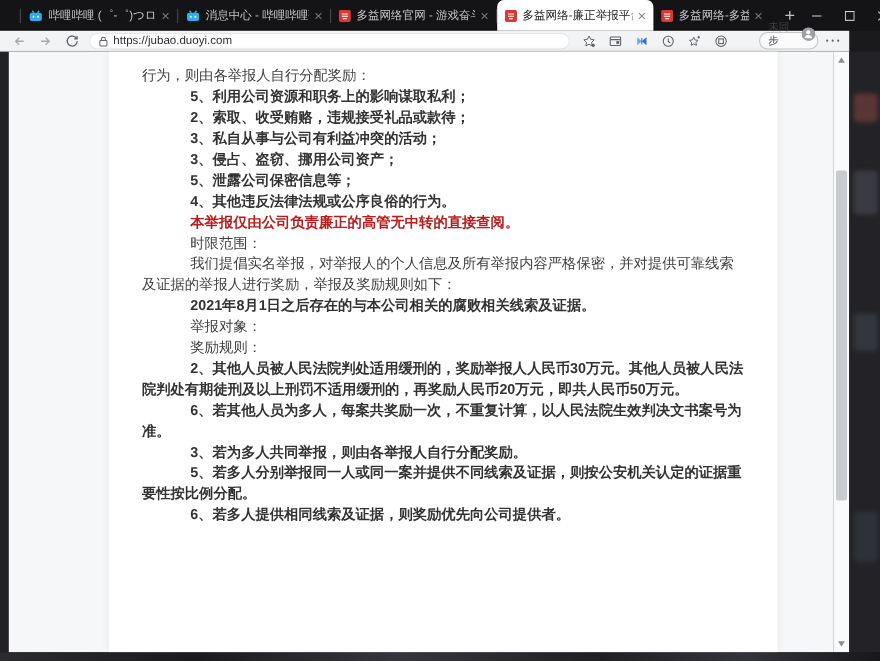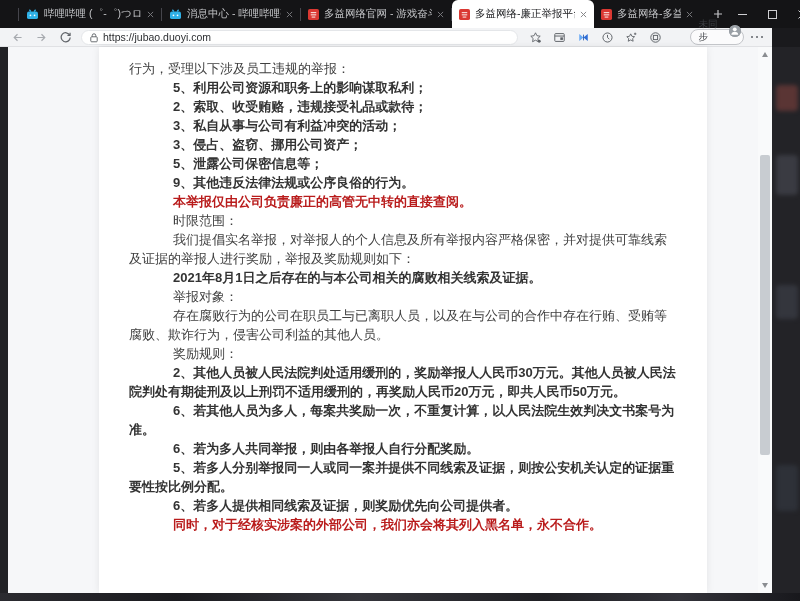--- a/index.html
+++ b/index.html
@@ -283,40 +283,38 @@
         <i></i>
         <i></i>
         <i></i>
       </span>
   </div>
 
   <div class="viewport">
     <div class="pagebg">
       <div class="card">
         <div class="content">
-          <p class="cont">行为，受理以下涉及员工违规的举报：</p>
+          <p class="cont">行为，则由各举报人自行分配奖励：</p>
           <p class="b">5、利用公司资源和职务上的影响谋取私利；</p>
           <p class="b">2、索取、收受贿赂，违规接受礼品或款待；</p>
           <p class="b">3、私自从事与公司有利益冲突的活动；</p>
           <p class="b">3、侵占、盗窃、挪用公司资产；</p>
           <p class="b">5、泄露公司保密信息等；</p>
-          <p class="b">9、其他违反法律法规或公序良俗的行为。</p>
+          <p class="b">4、其他违反法律法规或公序良俗的行为。</p>
           <p class="red">本举报仅由公司负责廉正的高管无中转的直接查阅。</p>
           <p>时限范围：</p>
           <p>我们提倡实名举报，对举报人的个人信息及所有举报内容严格保密，并对提供可靠线索及证据的举报人进行奖励，举报及奖励规则如下：</p>
           <p class="b">2021年8月1日之后存在的与本公司相关的腐败相关线索及证据。</p>
           <p>举报对象：</p>
-          <p>存在腐败行为的公司在职员工与已离职人员，以及在与公司的合作中存在行贿、受贿等腐败、欺诈行为，侵害公司利益的其他人员。</p>
           <p>奖励规则：</p>
           <p class="b">2、其他人员被人民法院判处适用缓刑的，奖励举报人人民币30万元。其他人员被人民法院判处有期徒刑及以上刑罚不适用缓刑的，再奖励人民币20万元，即共人民币50万元。</p>
           <p class="b">6、若其他人员为多人，每案共奖励一次，不重复计算，以人民法院生效判决文书案号为准。</p>
-          <p class="b">6、若为多人共同举报，则由各举报人自行分配奖励。</p>
+          <p class="b">3、若为多人共同举报，则由各举报人自行分配奖励。</p>
           <p class="b">5、若多人分别举报同一人或同一案并提供不同线索及证据，则按公安机关认定的证据重要性按比例分配。</p>
           <p class="b">6、若多人提供相同线索及证据，则奖励优先向公司提供者。</p>
-          <p class="red">同时，对于经核实涉案的外部公司，我们亦会将其列入黑名单，永不合作。</p>
 
         </div>
       </div>
     </div>
 
     <div class="scrollbar">
       <span class="sb-up"></span>
       <span class="sb-thumb"></span>
       <span class="sb-dn"></span>
     </div>

